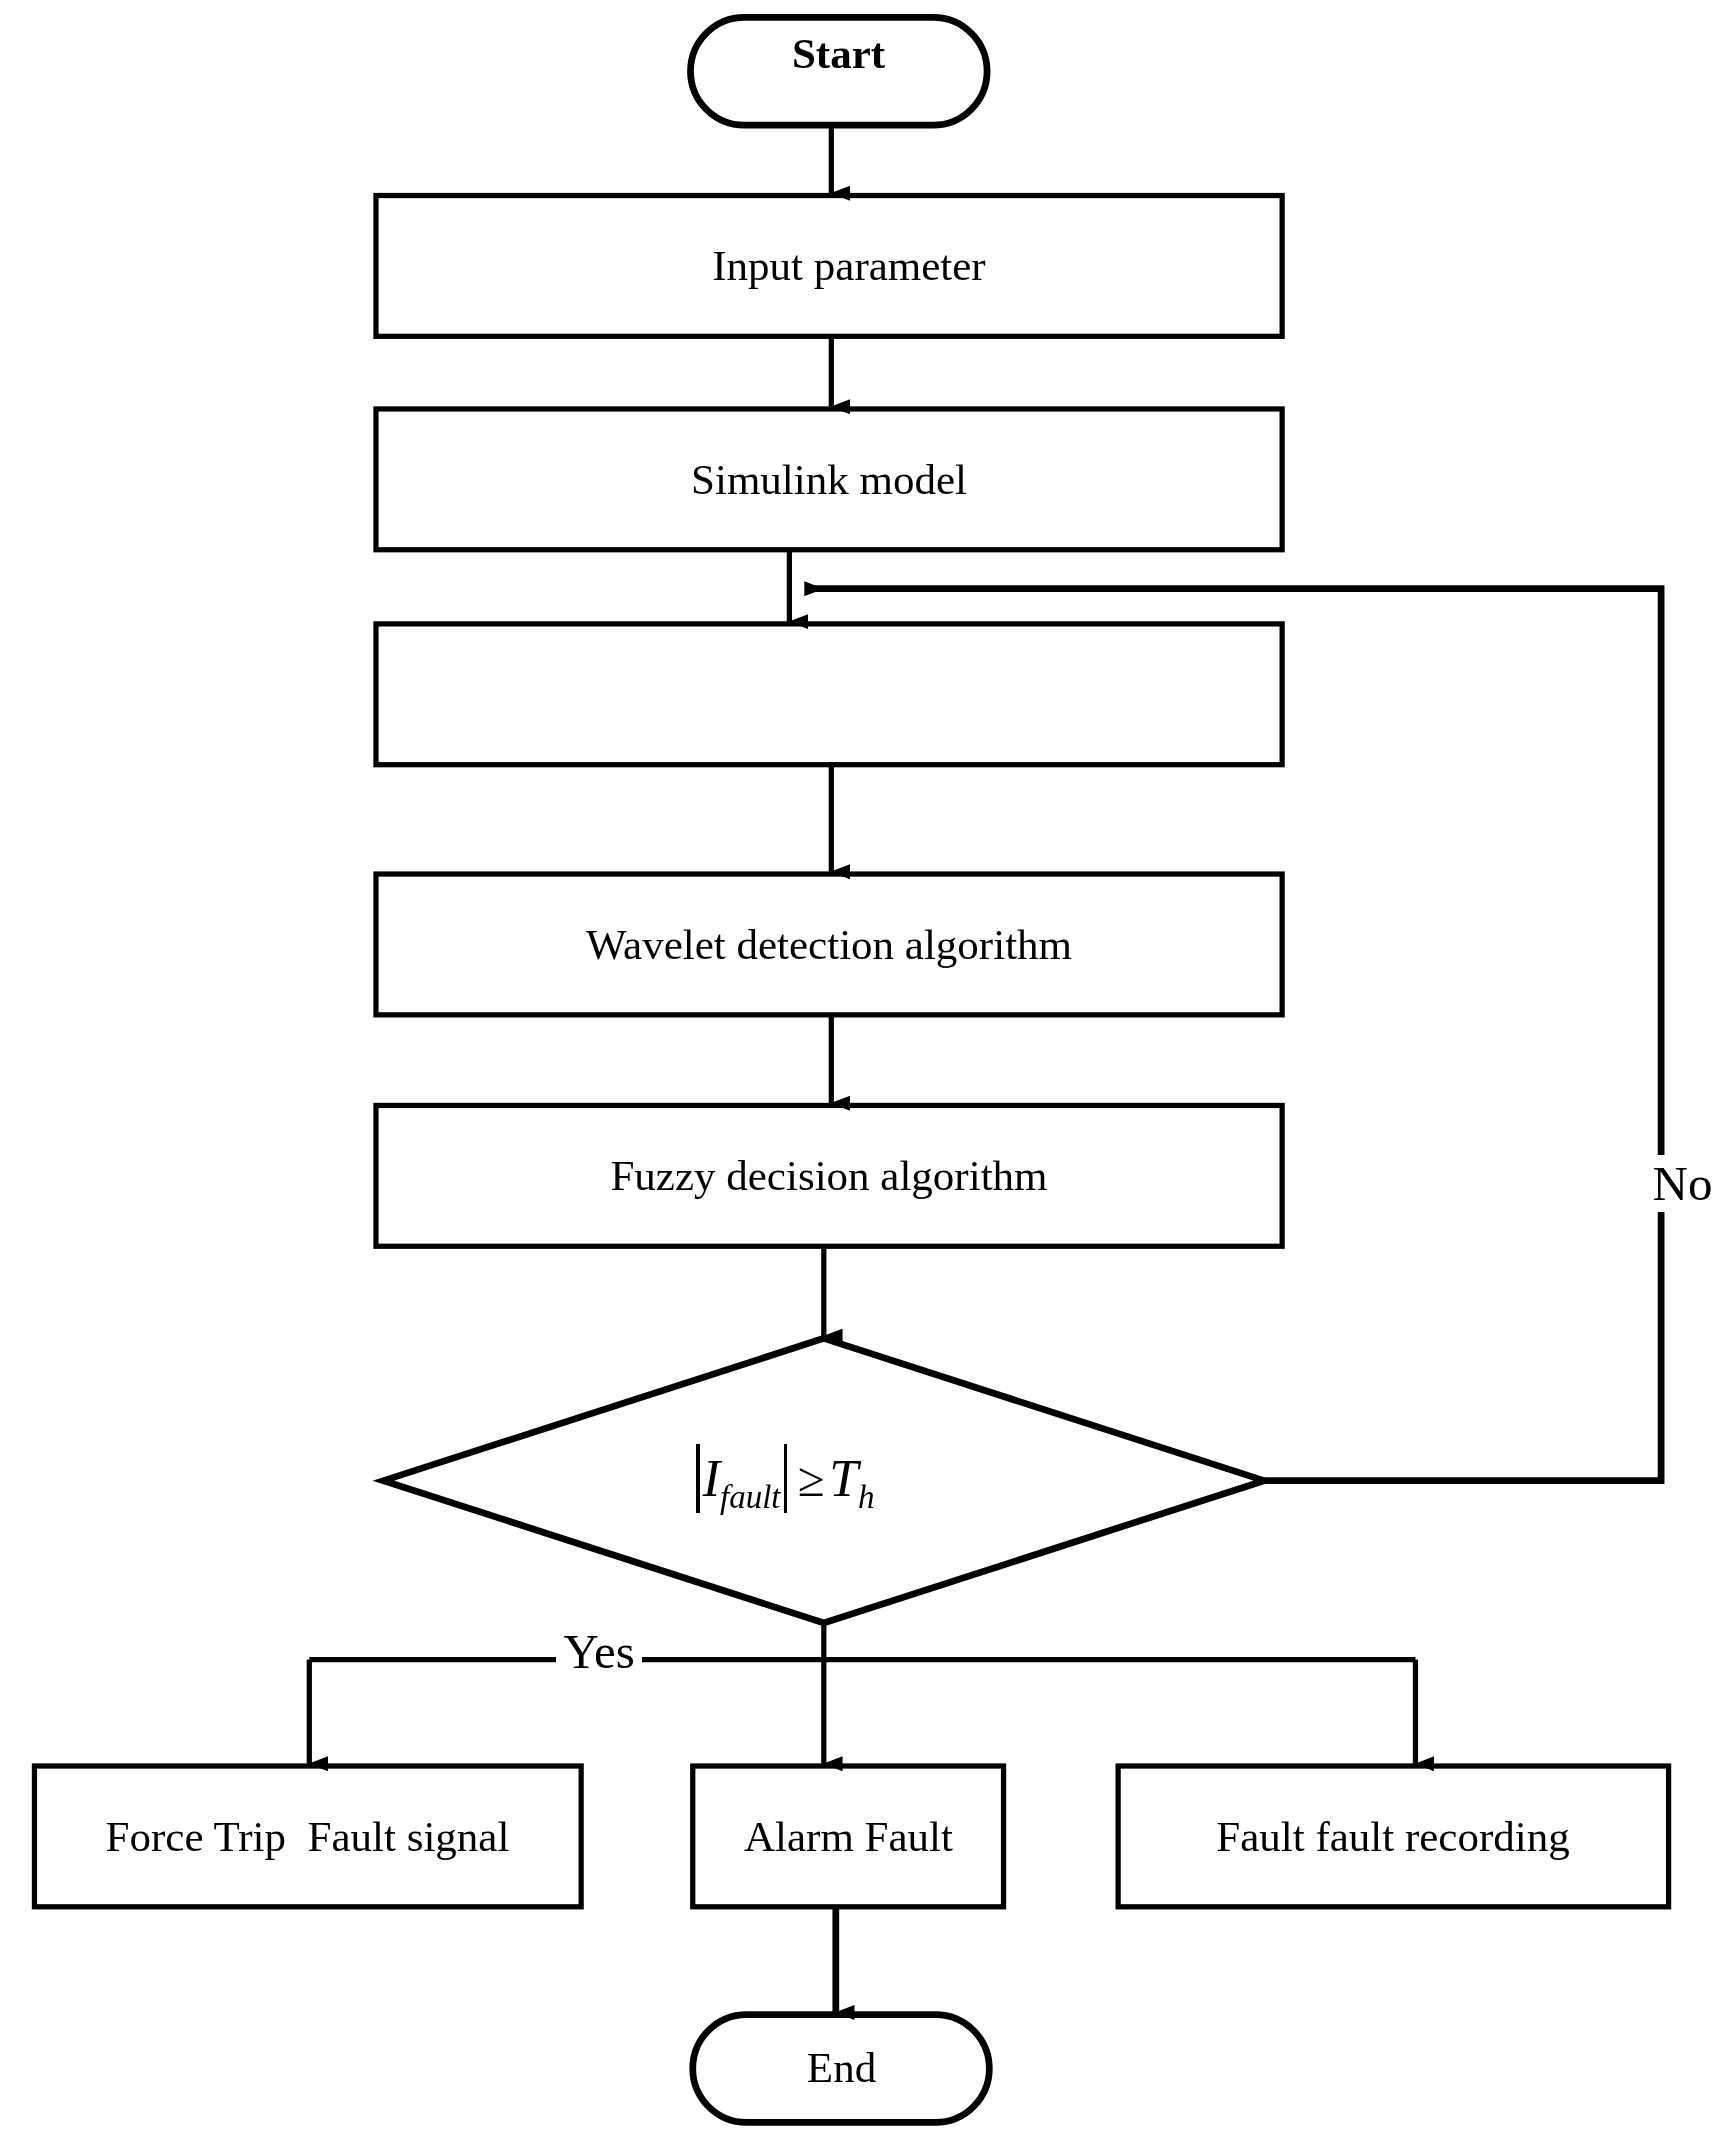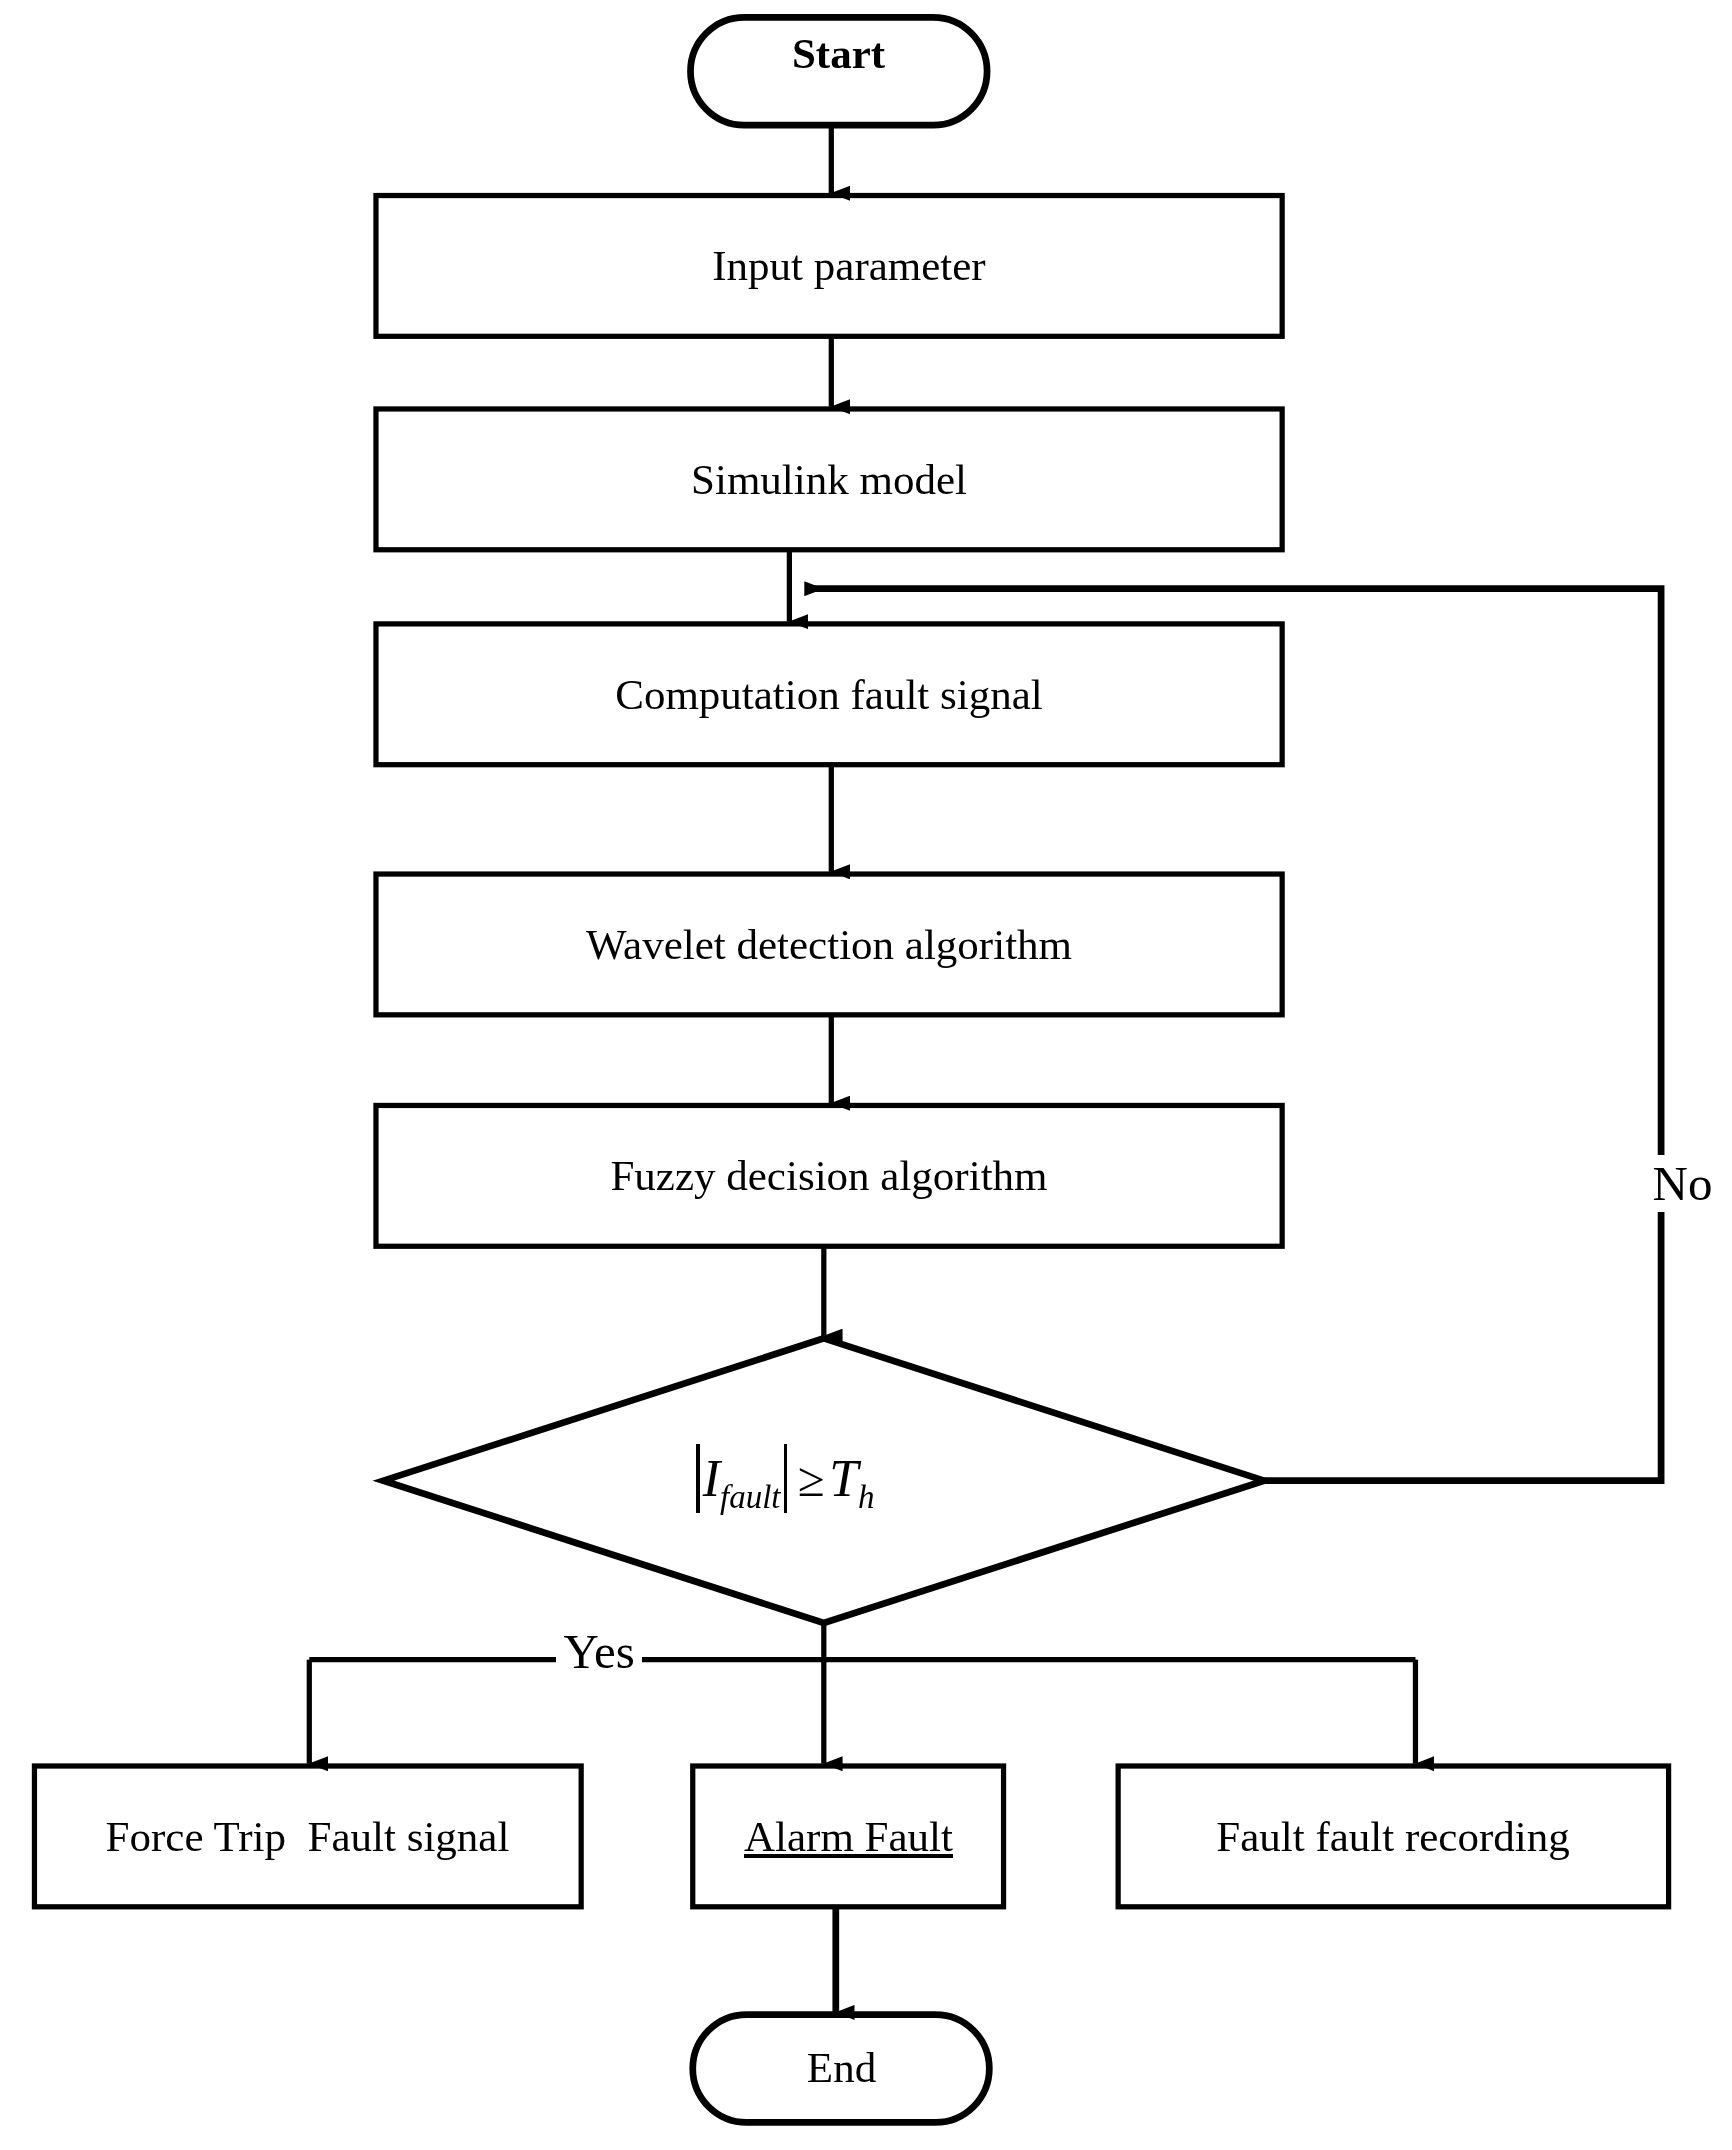--- a/index.html
+++ b/index.html
@@ -141,39 +141,38 @@
 
     <line x1="1116" y1="2546" x2="1116" y2="2687" stroke="#000000" stroke-width="9" marker-end="url(#arrow-down)"></line>
   </svg>
 
   <div class="node-label terminal-label" style="left:690px; top:0; width:297px; height:108px;font-weight:bold;">Start</div>
 
   <div class="node-label process-label" style="left:396px; top:195px; width:906px; height:141px;">Input parameter</div>
 
   <div class="node-label process-label" style="left:376px; top:409px; width:906px; height:141px;">Simulink model</div>
 
-  <div class="node-label process-label" style="left:376px; top:624px; width:906px; height:141px;">Computation fault signal</div>
 
   <div class="node-label process-label" style="left:376px; top:874px; width:906px; height:141px;">Wavelet detection algorithm</div>
 
   <div class="node-label process-label" style="left:376px; top:1105px; width:906px; height:141px;">Fuzzy decision algorithm</div>
 
   <div class="decision-expr" style="left:693px; top:1427px;">
     <span class="math-bar"></span>
     <span class="math-var">I</span>
     <span class="math-sub">fault</span>
     <span class="math-bar"></span>
     <span class="math-rel">≥</span>
     <span class="math-var">T</span>
     <span class="math-sub">h</span>
   </div>
 
   <div class="node-label process-label" style="left:34px; top:1766px; width:547px; height:141px;">Force Trip  Fault signal</div>
 
-  <div class="node-label process-label" style="left:693px; top:1766px; width:311px; height:141px;text-decoration:underline;">Alarm Fault</div>
+  <div class="node-label process-label" style="left:693px; top:1766px; width:311px; height:141px;">Alarm Fault</div>
 
   <div class="node-label process-label" style="left:1118px; top:1766px; width:550px; height:141px;">Fault fault recording</div>
 
   <div class="node-label terminal-label" style="left:693px; top:2014px; width:297px; height:108px;">End</div>
 
   <div class="edge-label" style="left:556px; top:1623px;">Yes</div>
 
   <div class="edge-label" style="left:1609px; top:1155px;margin-left:36px;">No</div>
 
 </div>

